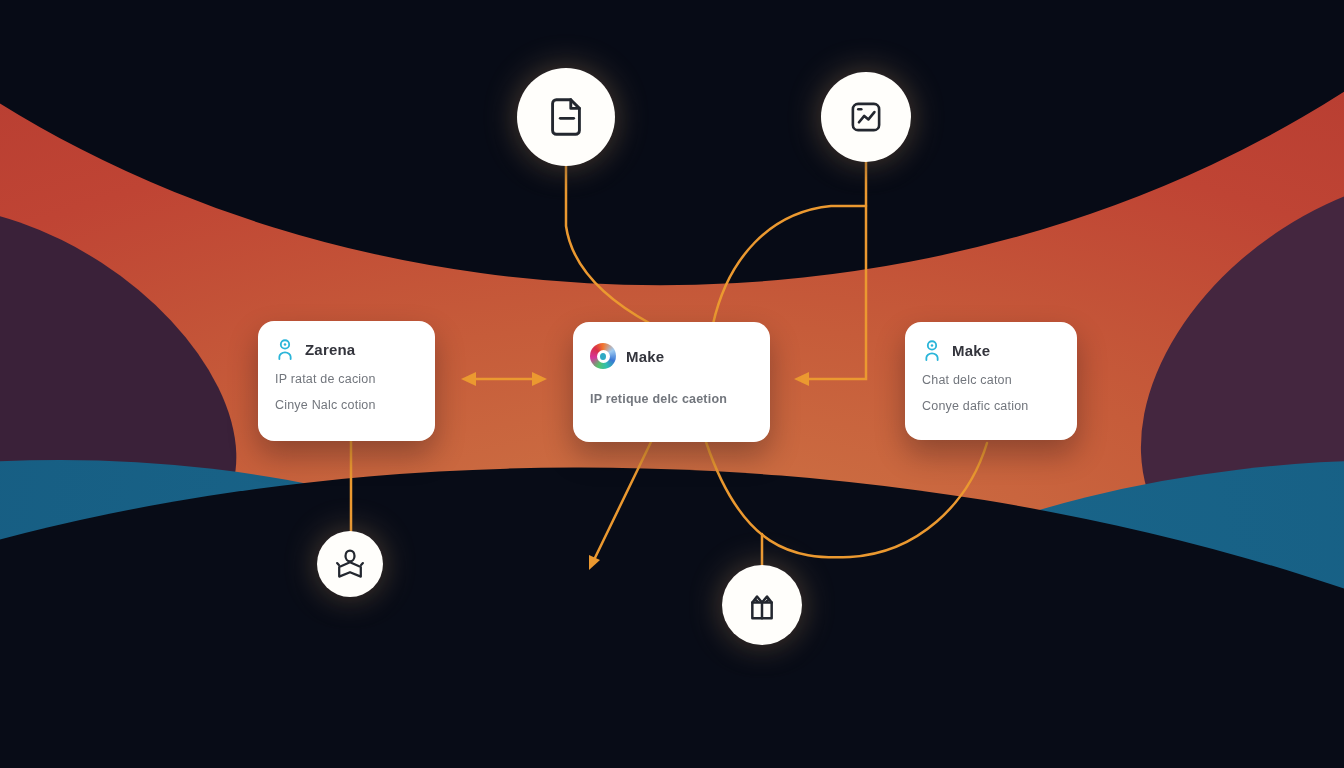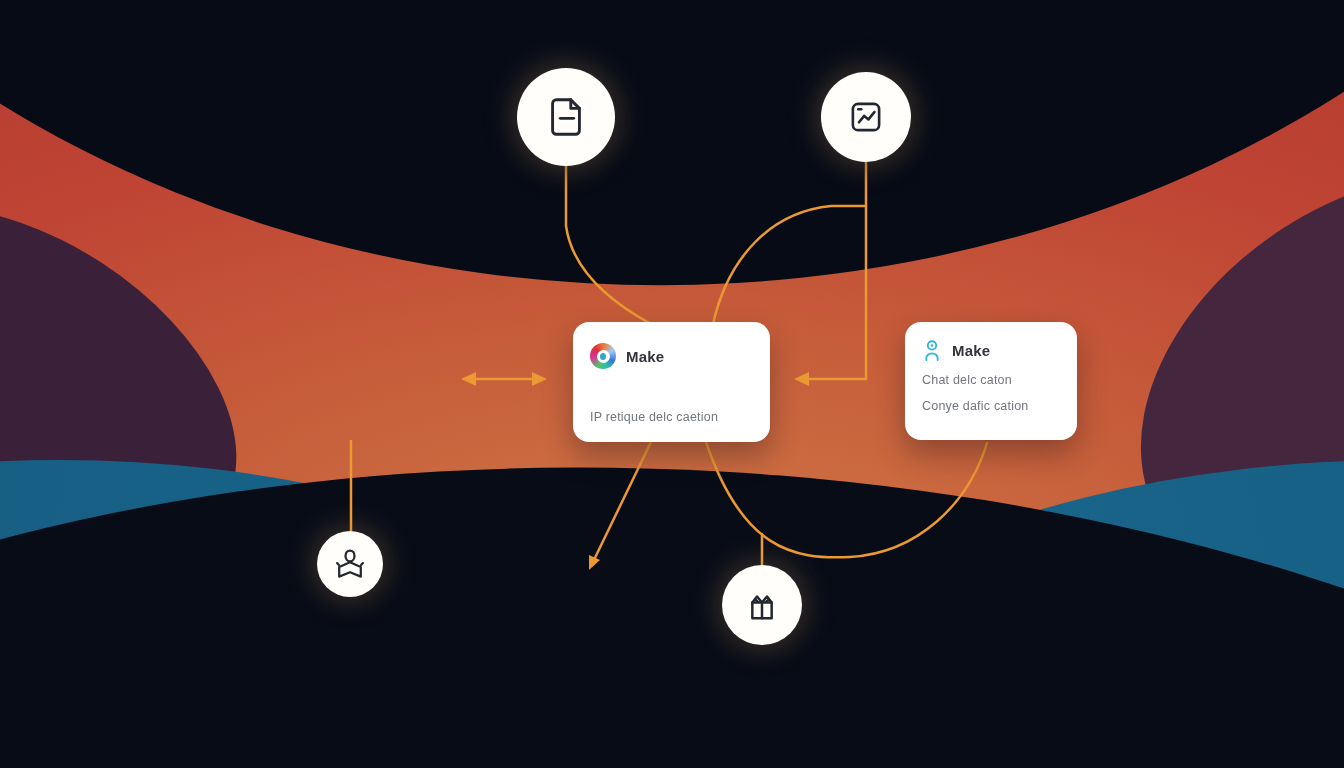--- a/index.html
+++ b/index.html
@@ -55,21 +55,21 @@
     position:absolute;z-index:5;background:#ffffff;border-radius:16px;
     box-shadow:0 14px 30px rgba(5,8,18,.30);
   }
   .card-zarena{left:258px;top:321px;width:177px;height:120px;}
   .card-make-center{left:573px;top:322px;width:197px;height:120px;}
   .card-make-right{left:905px;top:322px;width:172px;height:118px;}
   .card-header{display:flex;align-items:center;gap:10px;margin:17px 17px 0;}
   .card-make-center .card-header{margin-top:21px;}
   .card-title{font-size:15px;font-weight:700;color:#33343c;letter-spacing:.2px;}
   .card-line{margin:12px 17px 0;font-size:12.5px;color:#72767d;letter-spacing:.2px;white-space:nowrap;}
-  .card-make-center .card-line{margin-top:41px;}
+  .card-make-center .card-line{margin-top:23px;font-weight:bold;}
   
   .make-logo{
     position:relative;width:26px;height:26px;border-radius:50%;flex:0 0 auto;
     background:conic-gradient(from 0deg,
       #f2762d 0deg,#9ecbf2 60deg,#3a77d4 115deg,#2dbfb0 160deg,
       #57c26b 205deg,#d6369b 260deg,#d92f46 315deg,#f2762d 360deg);
   }
   .make-hole{position:absolute;left:6.5px;top:6.5px;width:13px;height:13px;border-radius:50%;background:#ffffff;}
   .make-drop{position:absolute;left:10px;top:10px;width:6px;height:7px;border-radius:50% 50% 50% 50%;background:#2fa9c4;}
   .person-glyph{flex:0 0 auto;}
@@ -134,20 +134,32 @@
   <div class="badge badge-package">
     <svg width="40" height="40" viewBox="0 0 24 24" fill="none" stroke="#23272f" stroke-width="1.5" stroke-linecap="round" stroke-linejoin="round">
       <path d="M6.2 10.5 H17.8 V20 H6.2 Z"></path>
       <path d="M12 10.5 V20"></path>
       <path d="M6.2 10.5 L9 6.9 L12 10.5 L15 6.9 L17.8 10.5"></path>
       <path d="M8.4 9.1 l1 .9"></path>
       <path d="M15.6 9.1 l-1 .9"></path>
     </svg>
   </div>
 
+  <div class="card card-zarena">
+    <div class="card-header">
+      <svg class="person-glyph" width="20" height="22" viewBox="0 0 22 24" fill="none" stroke="#2ab5d9" stroke-width="2" stroke-linecap="round">
+        <circle cx="11" cy="7" r="4.6"></circle>
+        <circle cx="11" cy="7" r="1.4" fill="#2ab5d9" stroke="none"></circle>
+        <path d="M4.8 23 v-2.4 a6.2 4.9 0 0 1 12.4 0 V23"></path>
+      </svg>
+      <span class="card-title">Zarena</span>
+    </div>
+    <div class="card-line">IP ratat de cacion</div>
+    <div class="card-line">Cinye Nalc cotion</div>
+  </div>
 
   <div class="card card-make-center">
     <div class="card-header">
       <span class="make-logo">
         <span class="make-hole"></span>
         <span class="make-drop"></span>
       </span>
       <span class="card-title">Make</span>
     </div>
     <div class="card-line">IP retique delc caetion</div>

